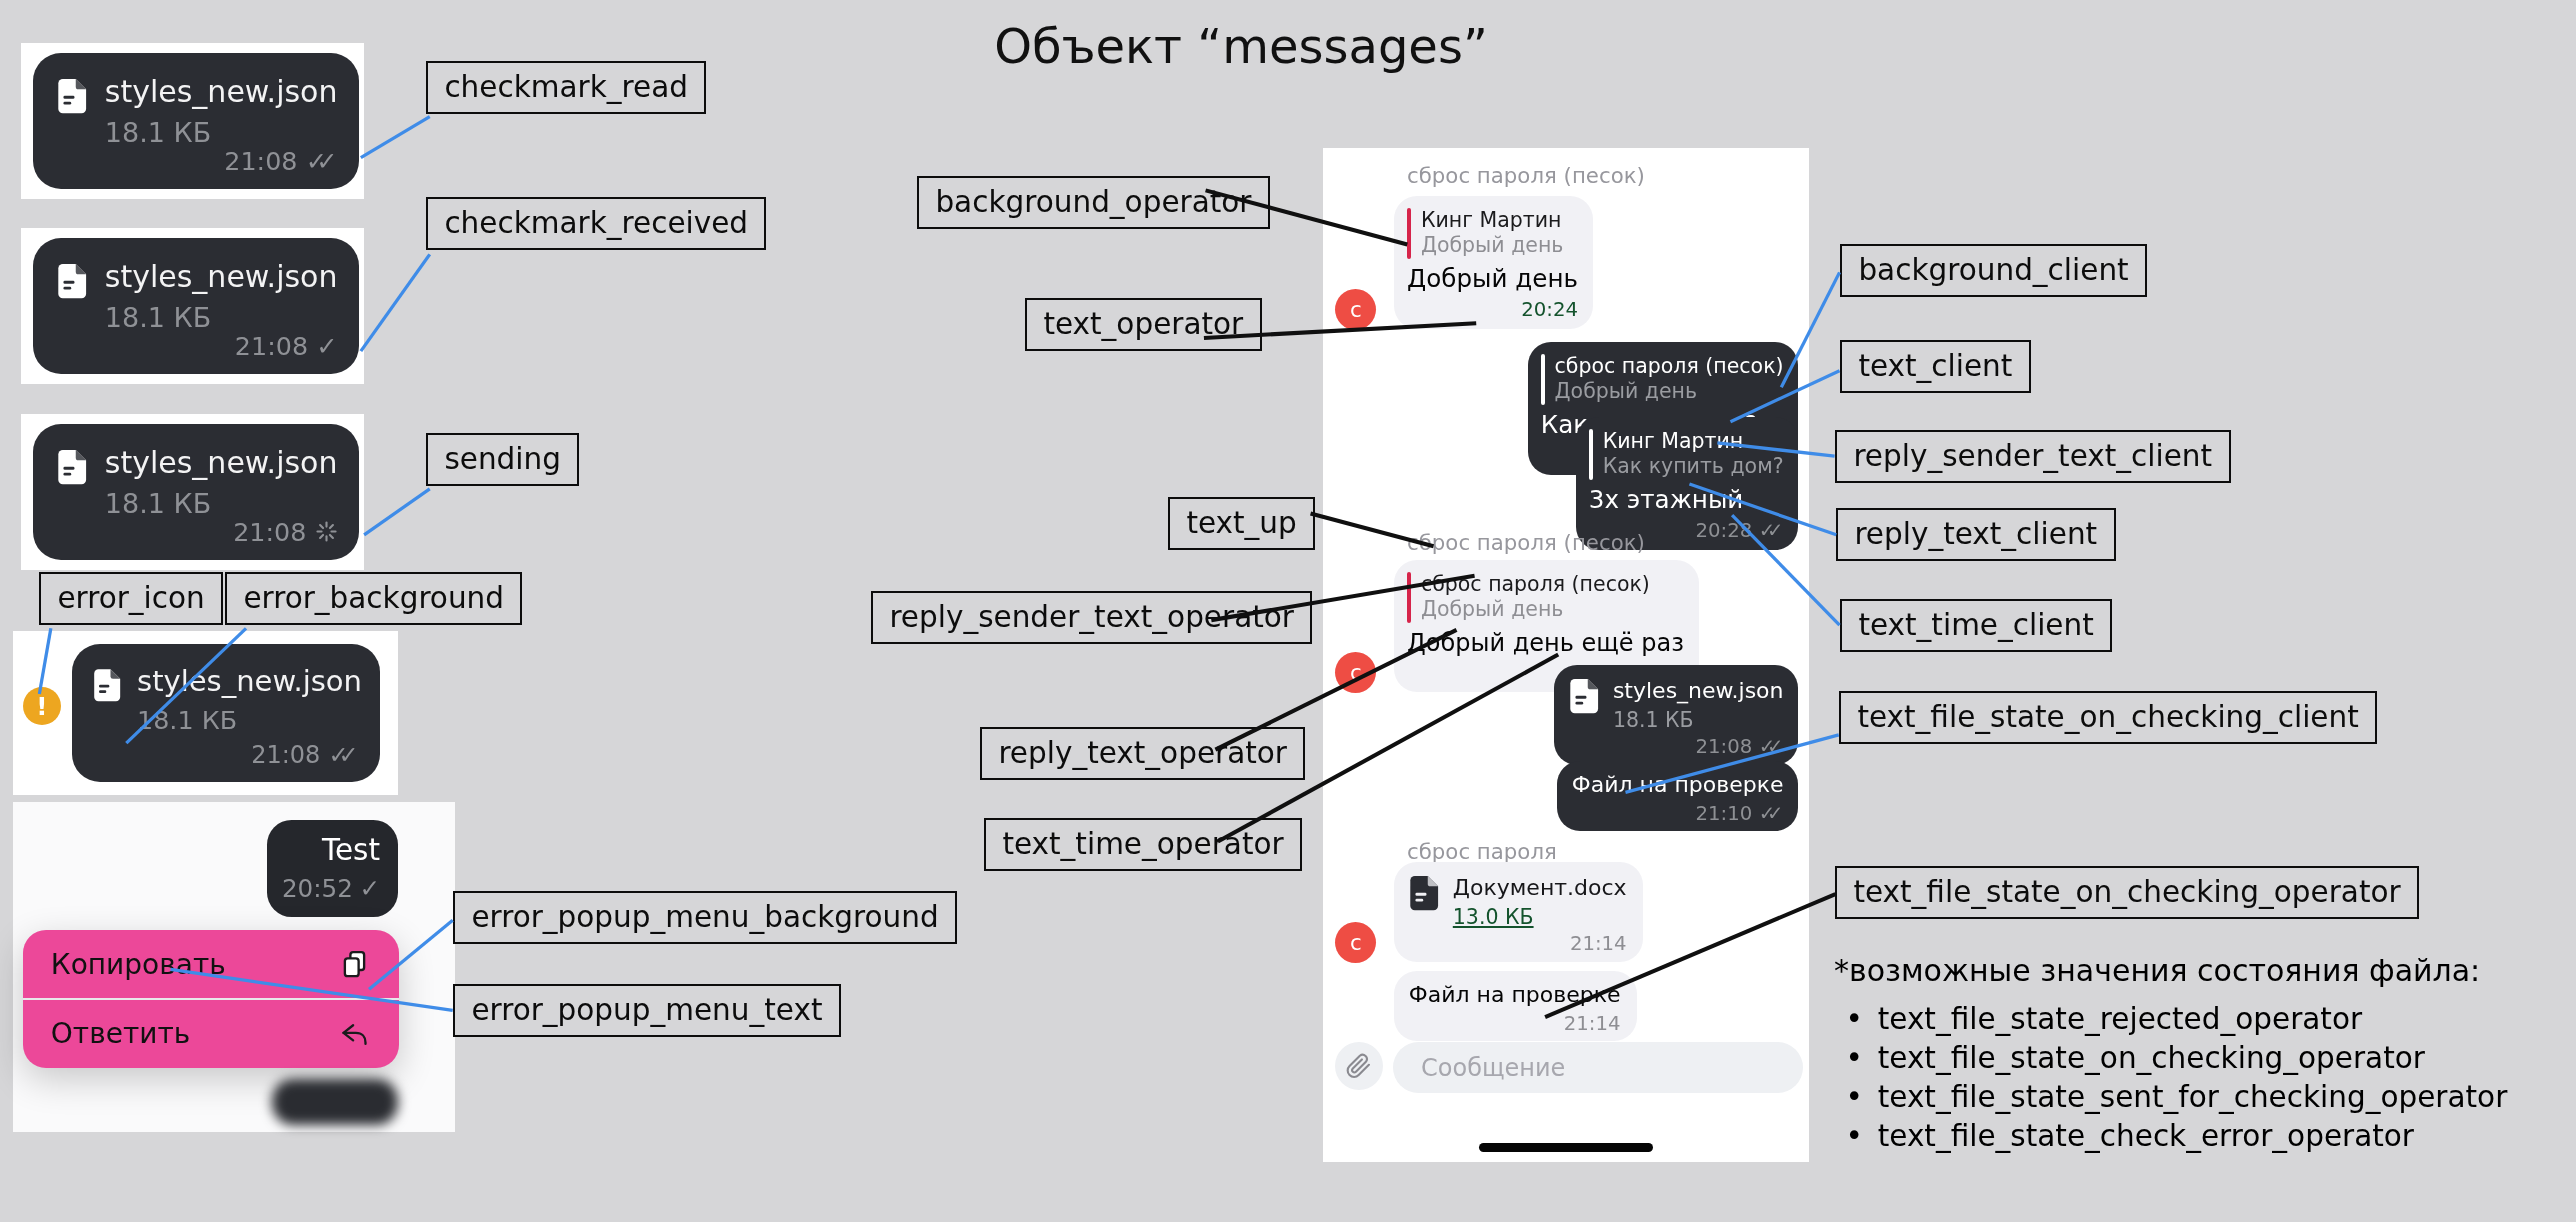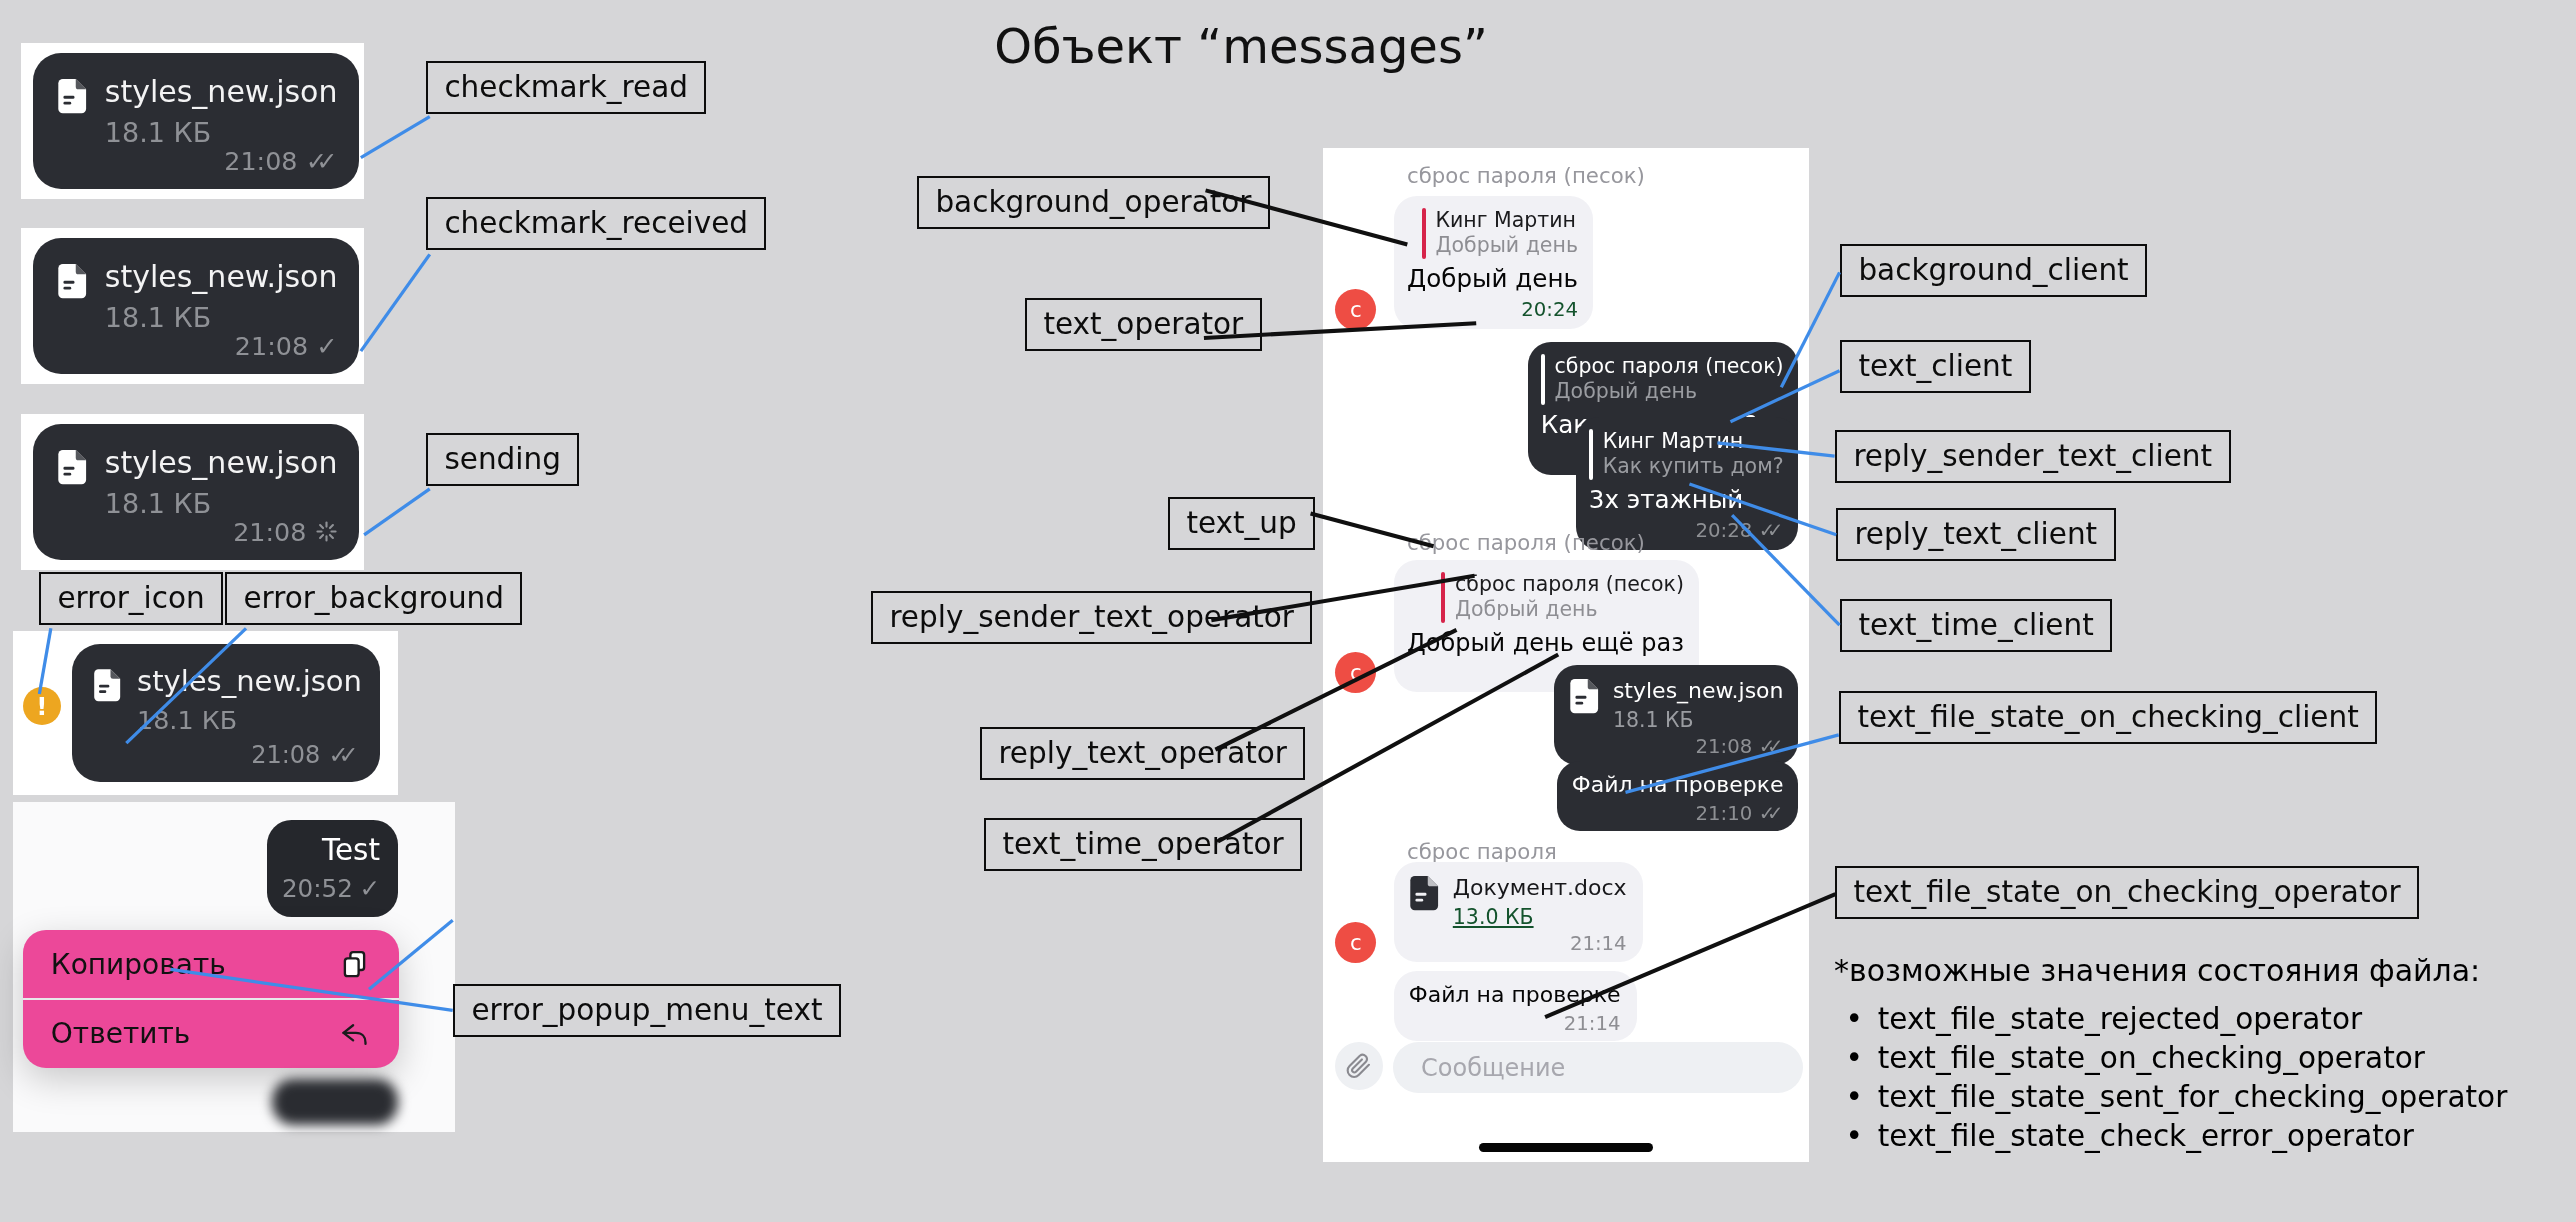--- a/index.html
+++ b/index.html
@@ -37,21 +37,21 @@
              font-size:28px;color:#111;}
   .menu-divider{height:1.6px;background:#e8e8ea;margin:0;}
   .blur-bubble{position:absolute;background:#2a2c31;border-radius:21.3px;filter:blur(5.7px);}
 
   
   .chat{position:absolute;left:1323px;top:148px;width:486px;height:1014px;background:#ffffff;}
   .chat-header{position:absolute;font-size:21.3px;color:#97979d;white-space:nowrap;}
   .msg{position:absolute;border-radius:23px;box-sizing:border-box;padding:11.5px 14.8px 8.2px 13px;}
   .msg.op{background:#f1f1f5;color:#0a0a0a;}
   .msg.cl{background:#2b2d33;color:#fff;}
-  .reply{display:flex;gap:9.8px;margin-bottom:4.9px;justify-content:flex-end;}
+  .reply{display:flex;gap:9.8px;margin-bottom:4.9px;}
   .reply .bar{width:4.1px;border-radius:2.5px;flex:0 0 4.1px;}
   .op .bar{background:#d6244a;}
   .cl .bar{background:#ffffff;}
   .reply-sender{font-size:20.5px;line-height:1.25;white-space:nowrap;}
   .op .reply-sender{color:#1b1b1d;}
   .cl .reply-sender{color:#ffffff;}
   .reply-text{font-size:20.5px;line-height:1.25;white-space:nowrap;}
   .op .reply-text{color:#8e8e93;}
   .cl .reply-text{color:#9a9ca1;}
   .msg-text{font-size:24.6px;line-height:1.25;white-space:nowrap;}
@@ -353,20 +353,21 @@
   <div class="input-pill">
     <input class="msg-input" type="text" placeholder="Сообщение" style="">
   </div>
   <div class="home-bar"></div>
 
   <div class="callout" style="left:426px;top:61px;">checkmark_read</div>
   <div class="callout" style="left:426px;top:197px;">checkmark_received</div>
   <div class="callout" style="left:426px;top:433px;">sending</div>
   <div class="callout" style="left:39px;top:572px;">error_icon</div>
   <div class="callout" style="left:225px;top:572px;">error_background</div>
+  <div class="callout" style="left:453px;top:891px;">error_popup_menu_background</div>
   <div class="callout" style="left:453px;top:984px;">error_popup_menu_text</div>
 
   <div class="callout" style="left:917px;top:176px;">background_operator</div>
   <div class="callout" style="left:1025px;top:298px;">text_operator</div>
   <div class="callout" style="left:1168px;top:497px;">text_up</div>
   <div class="callout" style="left:871px;top:591px;">reply_sender_text_operator</div>
   <div class="callout" style="left:980px;top:727px;">reply_text_operator</div>
   <div class="callout" style="left:984px;top:818px;">text_time_operator</div>
 
   <div class="callout" style="left:1840px;top:215px;margin-top:29px;">background_client</div>

